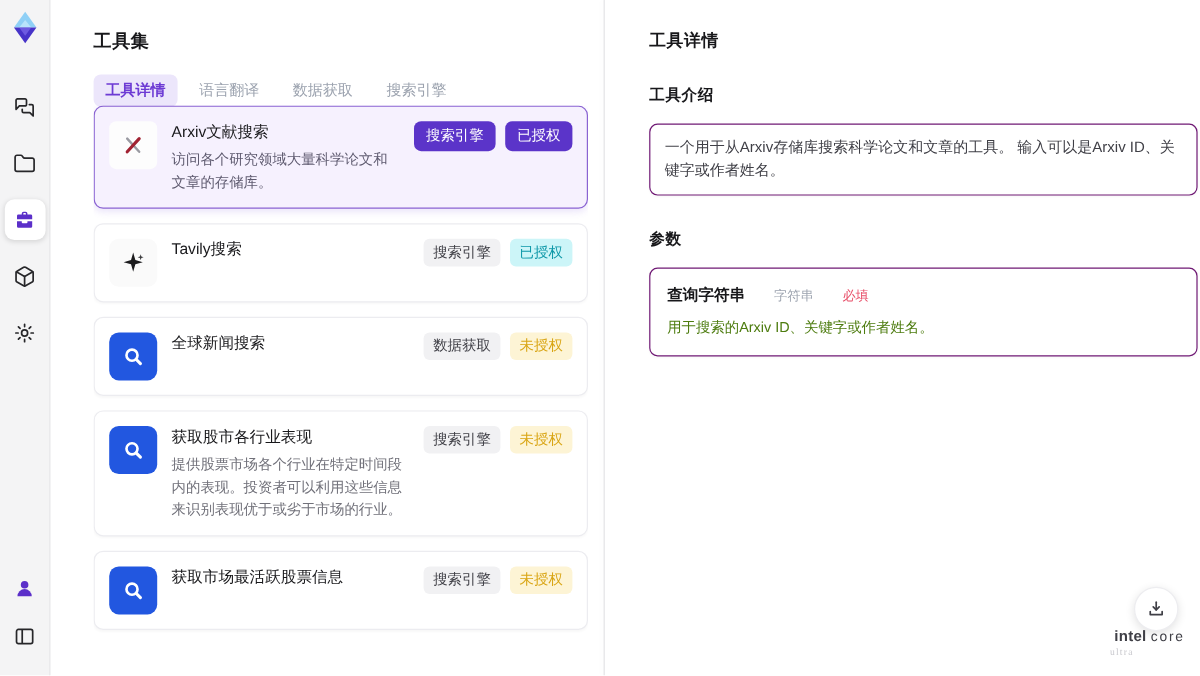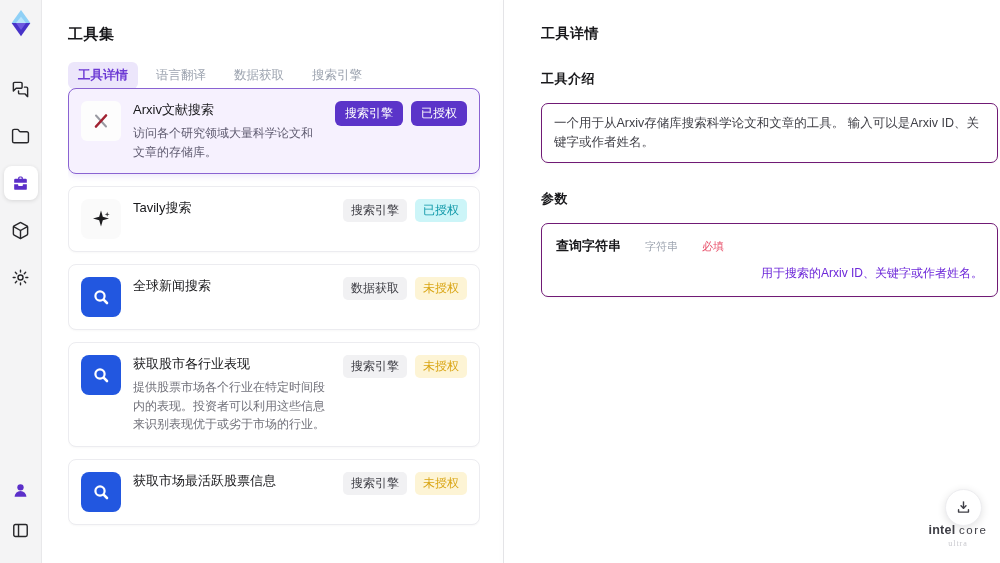--- a/index.html
+++ b/index.html
@@ -25,21 +25,21 @@
     margin-bottom: 13px; color: #27272a; cursor: pointer;
   }
   .rail-item svg { width: 19px; height: 19px; }
   .rail-item.active { background: #fff; box-shadow: 0 1px 4px rgba(0,0,0,.12); color: #5b2fc9; }
   .rail-spacer { flex: 1; }
   .rail-bottom { display: flex; flex-direction: column; align-items: center; margin-bottom: 10px; }
   .rail-bottom .rail-item { margin-bottom: 6px; }
   .user-glyph { color: #5b2fc9; }
 
   
-  .left-panel { position: absolute; left: 42px; top: 0; width: 461px; height: 563px; background: #fff; }
+  .left-panel { position: absolute; left: 52px; top: 0; width: 461px; height: 563px; background: #fff; }
   .lp-title { font-size: 15px; font-weight: bold; margin: 25px 0 0 26px; letter-spacing: .5px; }
   .tabs { display: flex; align-items: center; gap: 8px; margin: 18px 0 0 26px; }
   .tab {
     font-size: 12.5px; color: #9ca3af; padding: 5px 10px; border-radius: 6px;
     cursor: pointer; white-space: nowrap;
   }
   .tab.active { background: #ece6fb; color: #6d3bd4; font-weight: bold; }
 
   .list { position: absolute; left: 26px; top: 88px; width: 412px; height: 475px; overflow: hidden; }
   .card {
@@ -74,38 +74,38 @@
   .rp-box {
     margin-top: 15px; background: #fff; border: 1px solid #701a75; border-radius: 7px;
     padding: 10px 12px; font-size: 12.5px; color: #3f3f46; line-height: 1.5;
     box-shadow: 0 1px 2px rgba(0,0,0,.03);
   }
   .param-box { padding: 12px 14px 14px; }
   .param-head { display: flex; align-items: baseline; gap: 24px; }
   .param-name { font-size: 13px; font-weight: bold; color: #18181b; }
   .param-type { font-size: 11px; color: #9ca3af; }
   .param-required { font-size: 11px; color: #e8506a; }
-  .param-desc { margin-top: 9px; font-size: 12px; color: #6d28d9; text-align: right; }
+  .param-desc { margin-top: 9px; font-size: 12px; color: #4d7c0f; }
 
   
   .fab {
     position: absolute; left: 945px; top: 489px; width: 37px; height: 37px;
     background: #fff; border: 1px solid #ededf0; border-radius: 50%;
     display: flex; align-items: center; justify-content: center;
     box-shadow: 0 2px 8px rgba(0,0,0,.12); cursor: pointer; color: #3f3f46;
   }
   .fab svg { width: 17px; height: 17px; }
   .intel {
     position: absolute; left: 925px; top: 524px; width: 66px; text-align: center;
     color: #3f3f46; line-height: 1.1; user-select: none;
   }
   .intel-line1 { font-size: 12.5px; letter-spacing: .2px; white-space: nowrap; }
   .intel-line1 .brand { font-weight: bold; }
   .intel-line1 .core { font-weight: normal; letter-spacing: 1.5px; font-size: 11.5px; }
-  .intel-line2 { font-size: 8px; color: #c9c9ce; text-align: center; margin-top: 2px; letter-spacing: 1px; font-family: Liberation Serif, serif; }
+  .intel-line2 { font-size: 8px; color: #c9c9ce; text-align: left; margin-top: 2px; letter-spacing: 1px; font-family: Liberation Serif, serif; }
 </style>
 </head>
 <body>
 
 <div class="app">
 
   <nav class="rail">
     <svg class="logo" viewBox="0 0 24 24">
       <polygon points="12,1.5 4.5,12 19.5,12" fill="#8fd0f6"></polygon>
       <polygon points="12,22.5 4.5,12 19.5,12" fill="#4733c8"></polygon>

